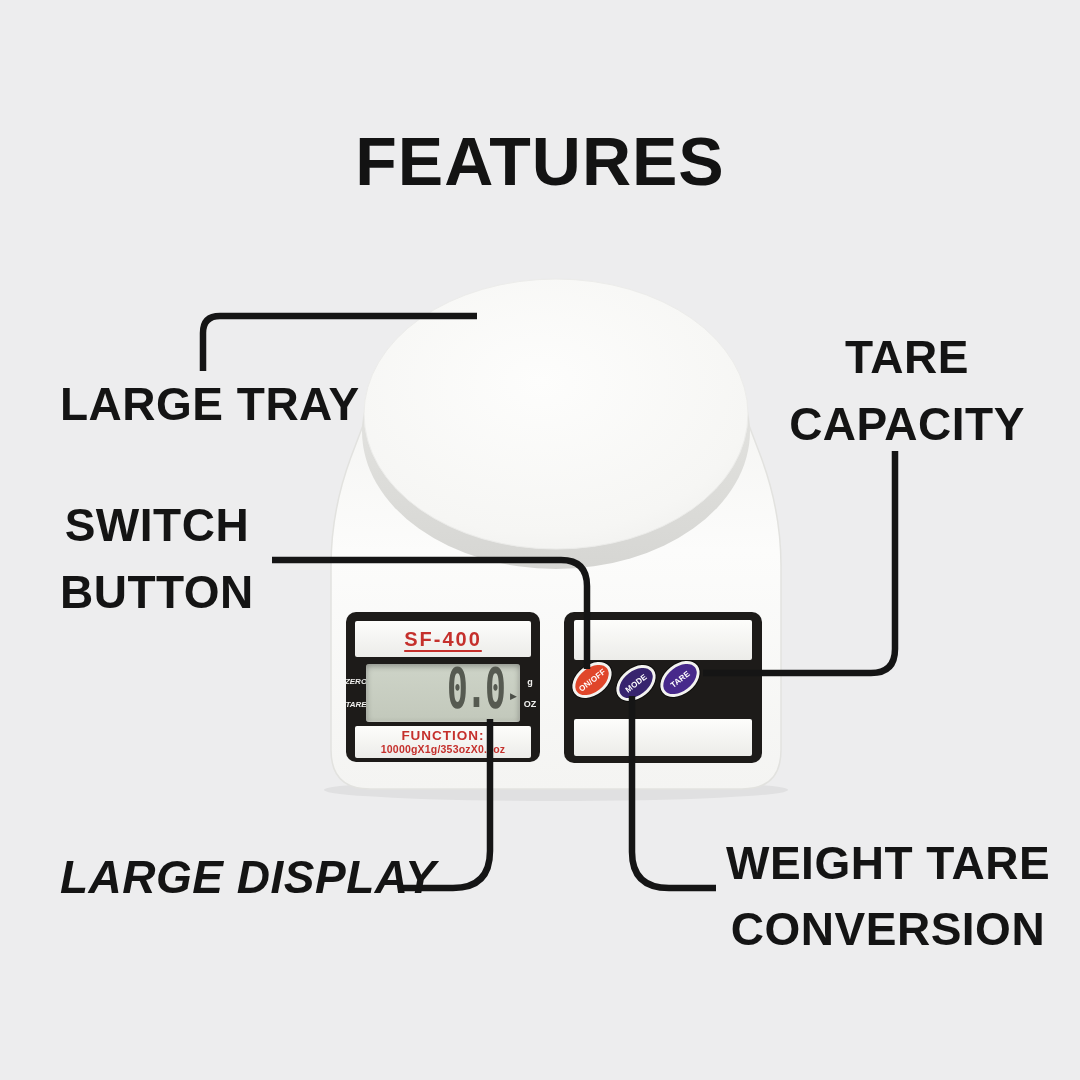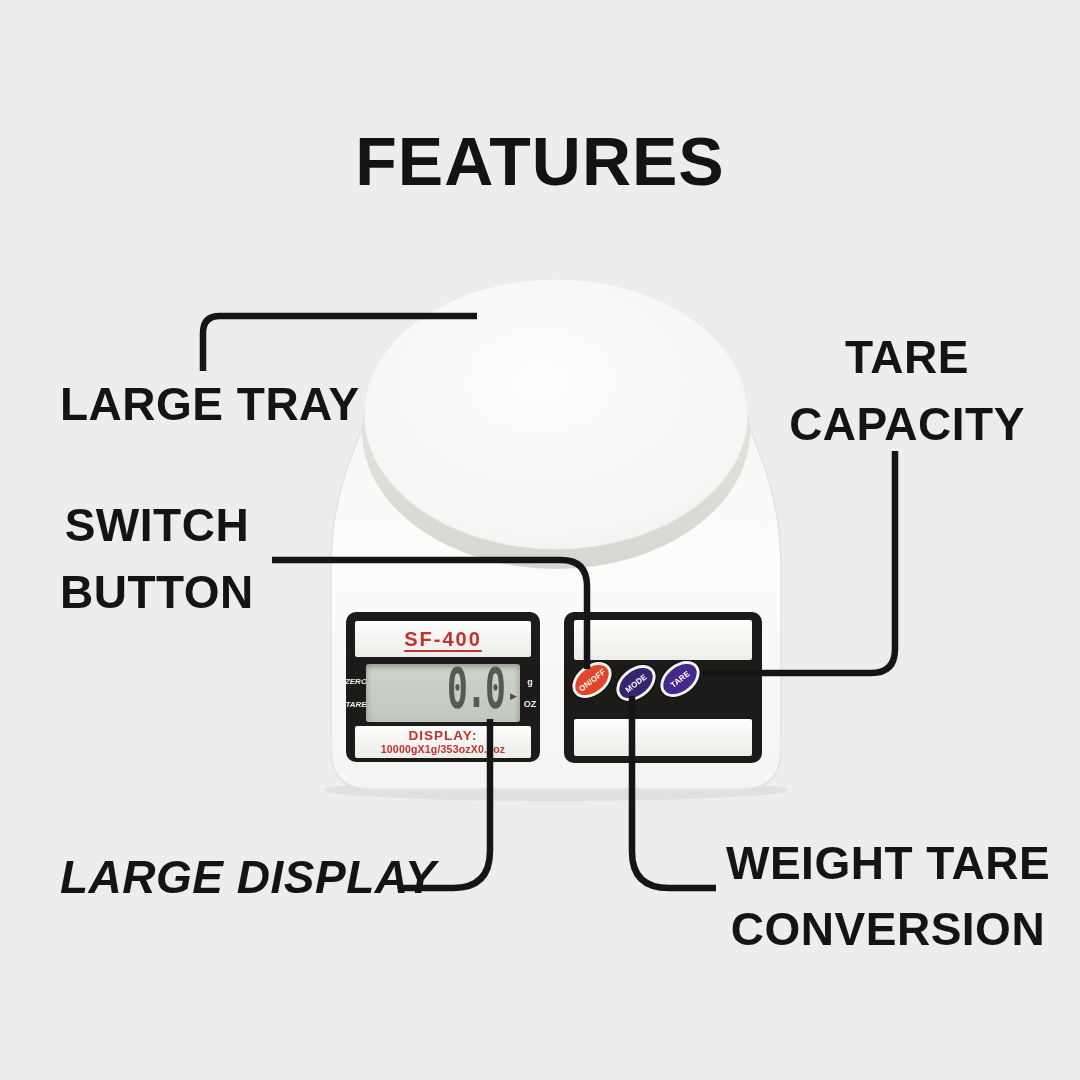--- a/index.html
+++ b/index.html
@@ -107,21 +107,21 @@
     </div>
     <div class="lcd">
       <span class="lcd-value">0.0</span>
       <span class="lcd-pointer">▶</span>
     </div>
     <div class="side-col right">
       <span>g</span>
       <span>OZ</span>
     </div>
     <div class="band capacity-band">
-      <div class="cap-title">DISPLAY:</div>
+      <div class="cap-title">FUNCTION:</div>
       <div class="cap-value">10000gX1g/353ozX0.1oz</div>
     </div>
   </div>
 
   <div class="panel button-panel">
     <div class="band btn-band-top"></div>
     <div class="band btn-band-bottom"></div>
   </div>
 
   <div class="sbtn sbtn-onoff" style="background: rgb(224, 70, 42);">

